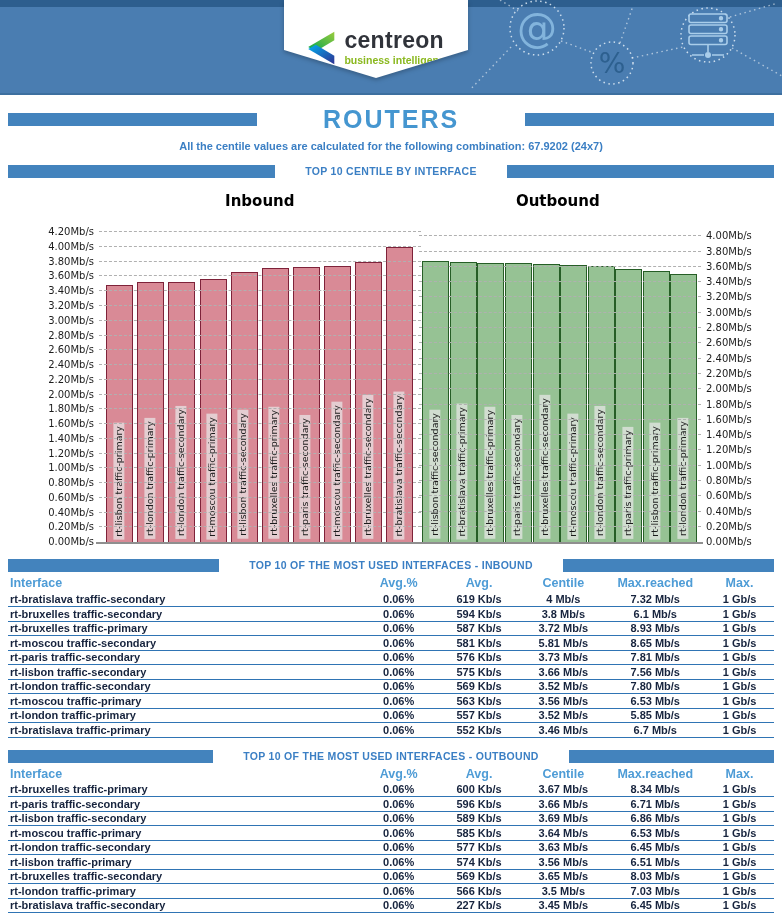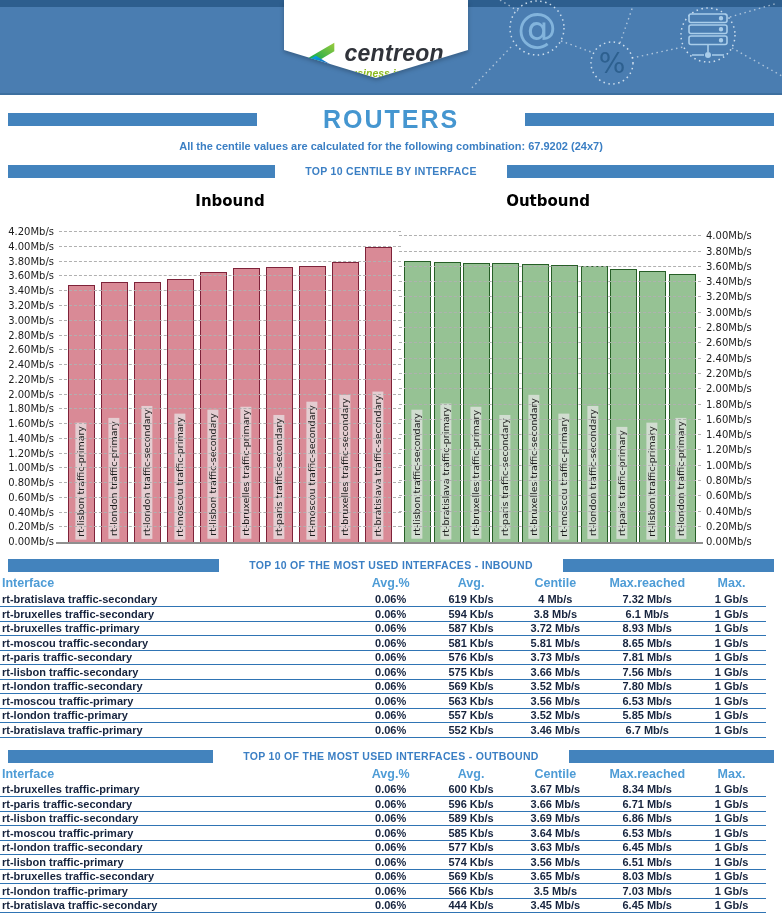--- a/index.html
+++ b/index.html
@@ -8,35 +8,35 @@
   
   .header{position:relative;height:95px;background:#4a7db1;overflow:hidden;}
   .header-strip{position:absolute;top:0;left:0;right:0;height:7px;background:#2d5e8e;}
   .header-bottom-edge{position:absolute;bottom:0;left:0;right:0;height:2px;background:#3d6f9f;}
   .header-text{position:absolute;left:32px;top:15px;color:#fff;z-index:3;}
   .h-title{font-size:24px;font-weight:bold;letter-spacing:1.5px;line-height:1;}
   .h-sub{font-size:17px;font-weight:bold;letter-spacing:.8px;margin-top:7px;line-height:1;}
   .h-date{font-size:10.5px;font-weight:bold;margin-top:8px;line-height:1;}
   .badge-wrap{position:absolute;left:284px;top:0;z-index:4;filter:drop-shadow(0 2px 2px rgba(0,0,0,.25));}
   .logo-badge{width:184px;height:78px;background:#fff;clip-path:polygon(0 0,100% 0,100% 64%,50% 100%,0 64%);
-    display:flex;align-items:flex-end;justify-content:center;gap:7px;padding-top:7px;box-sizing:border-box;font-style:italic;}
+    display:flex;align-items:flex-start;justify-content:center;gap:7px;padding-top:29px;box-sizing:border-box;}
   .logo-name{font-size:23px;font-weight:bold;color:#30333a;line-height:1;letter-spacing:.3px;}
   .logo-tagline{font-size:10.5px;font-weight:bold;color:#8ab81e;margin-top:3px;line-height:1;}
   .decor-svg{position:absolute;right:0;top:0;z-index:2;}
 
   
   .title-row{display:flex;align-items:center;margin:12px 8px 0;}
   .title-bar{flex:1;height:13px;background:#4383bd;}
   .routers-title{font-size:25px;font-weight:600;color:#4596d0;letter-spacing:2px;line-height:1;margin:0 66px;}
   .note{text-align:center;color:#3b7fc4;font-weight:bold;font-size:11px;margin-top:8px;line-height:1.2;}
   .small-row{display:flex;align-items:center;margin:12px 8px 0;}
   .small-title{font-size:10.5px;font-weight:bold;color:#3b7fc4;letter-spacing:.3px;margin:0 30px;line-height:1.2;}
 
   
-  .charts{display:flex;margin-top:0;}
+  .charts{display:flex;margin-top:0;padding-left:40px;}
   .chart{box-sizing:border-box;}
   .chart-in{width:398px;}
   .chart-out{width:384px;}
   .chart-title{font-family:"DejaVu Sans",sans-serif;font-size:15px;font-weight:bold;color:#000;text-align:center;margin-top:14px;height:18px;line-height:18px;}
   .chart-in .chart-title{margin-left:62px;}
   .chart-out .chart-title{margin-right:84px;}
   .chart-area{display:flex;align-items:flex-end;height:314px;margin-top:18px;}
   .ylabels{position:relative;}
   .yl-left{width:62px;height:310px;}
   .yl-right{width:84px;height:306px;}
@@ -50,21 +50,21 @@
   .gridline{position:absolute;left:-3px;right:-3px;height:0;border-top:1px dashed #b0b0b0;z-index:3;}
   .bar{position:relative;width:27px;z-index:2;box-sizing:border-box;border:1.3px solid #333;border-bottom:none;}
   .bar-label{position:absolute;bottom:3px;left:50%;margin-left:-7px;writing-mode:vertical-rl;transform:rotate(180deg);
     font-family:"DejaVu Sans",sans-serif;font-size:9.5px;line-height:1.2;color:#1b1b1b;white-space:nowrap;
     background:rgba(232,232,232,.72);padding:3px 0;z-index:4;}
 
   
   .tsection{margin-top:0;}
   .ts-in{margin-top:17px;}
   .ts-out{margin-top:12px;}
-  table{width:766px;margin:4px 0 0;border-collapse:collapse;table-layout:fixed;}
+  table{width:766px;margin:4px 8px 0;border-collapse:collapse;table-layout:fixed;}
   th{font-size:12.5px;font-weight:bold;color:#4e9cd6;text-align:center;padding:0 0 2px;line-height:1.15;}
   td{font-size:11px;font-weight:bold;color:#16233d;text-align:center;border-bottom:1px solid #2f74b4;padding:.5px 0 1px;line-height:12px;overflow:hidden;white-space:nowrap;}
   th:first-child,td:first-child{text-align:left;padding-left:2px;}
 </style>
 </head>
 <body>
 
 <header class="header">
   <div class="header-strip"></div>
 
@@ -499,21 +499,21 @@
           <td>rt-london traffic-primary</td>
           <td>0.06%</td>
           <td>566 Kb/s</td>
           <td>3.5 Mb/s</td>
           <td>7.03 Mb/s</td>
           <td>1 Gb/s</td>
         </tr>
         <tr>
           <td>rt-bratislava traffic-secondary</td>
           <td>0.06%</td>
-          <td>444 Kb/s</td>
+          <td>227 Kb/s</td>
           <td>3.45 Mb/s</td>
           <td>6.45 Mb/s</td>
           <td>1 Gb/s</td>
         </tr>
         <tr>
           <td>rt-paris traffic-primary</td>
           <td>0.06%</td>
           <td>563 Kb/s</td>
           <td>3.57 Mb/s</td>
           <td>7.07 Mb/s</td>

